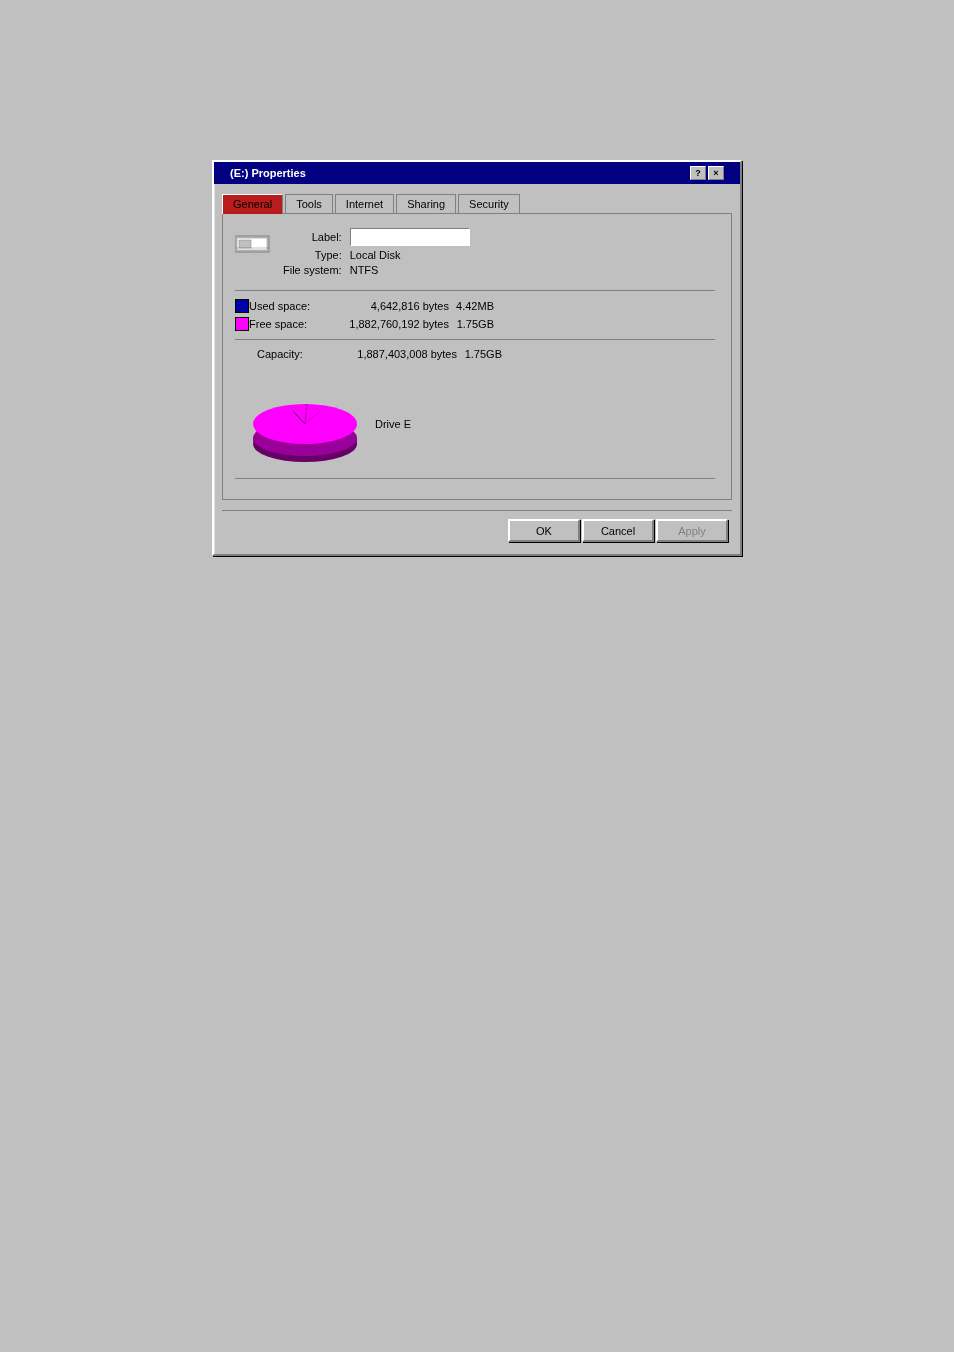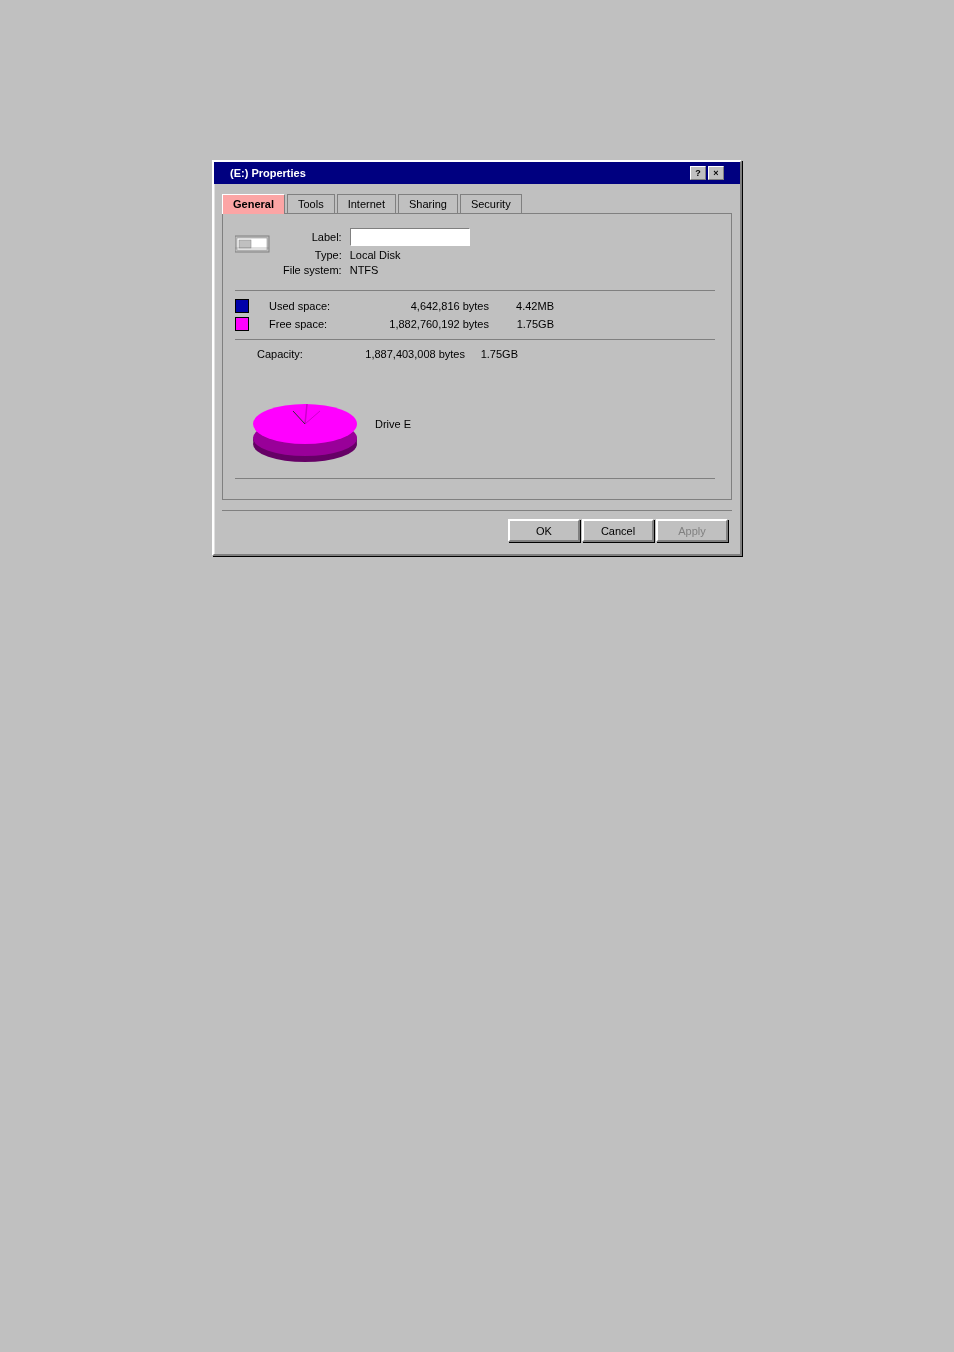--- a/index.html
+++ b/index.html
@@ -77,26 +77,25 @@
       border: 1px solid #808080;
       border-bottom: none;
       background: #c0c0c0;
       cursor: pointer;
       font-size: 11px;
       position: relative;
       margin-right: 2px;
     }
 
     .tab.active {
-      background: #fca5a5;
+      background: #b91c1c;
       border-color: #ffffff #808080 #c0c0c0 #ffffff;
       z-index: 2;
       margin-bottom: -1px;
       padding-bottom: 4px;
-      font-weight: bold;
     }
 
     .tab-panel {
       border: 1px solid #808080;
       border-top: 1px solid #808080;
       background: #c0c0c0;
       padding: 14px 16px 12px 12px;
     }
 
     
@@ -143,21 +142,21 @@
     .divider {
       border: none;
       border-top: 1px solid #808080;
       margin: 8px 0;
     }
 
     .space-row {
       display: flex;
       align-items: center;
       margin-bottom: 4px;
-      gap: 20px;
+      gap: 0;
     }
 
     .color-box {
       width: 14px;
       height: 14px;
       flex-shrink: 0;
       border: 1px solid #000;
     }
 
     .space-label {
@@ -170,21 +169,20 @@
     }
 
     .space-size {
       min-width: 45px;
       text-align: right;
     }
 
     .capacity-row {
       display: flex;
       align-items: flex-end;
-      gap: 8px;
       margin-top: 4px;
       padding-left: 22px;
     }
 
     .cap-label {
       min-width: 70px;
     }
 
     .cap-bytes {
       min-width: 130px;

